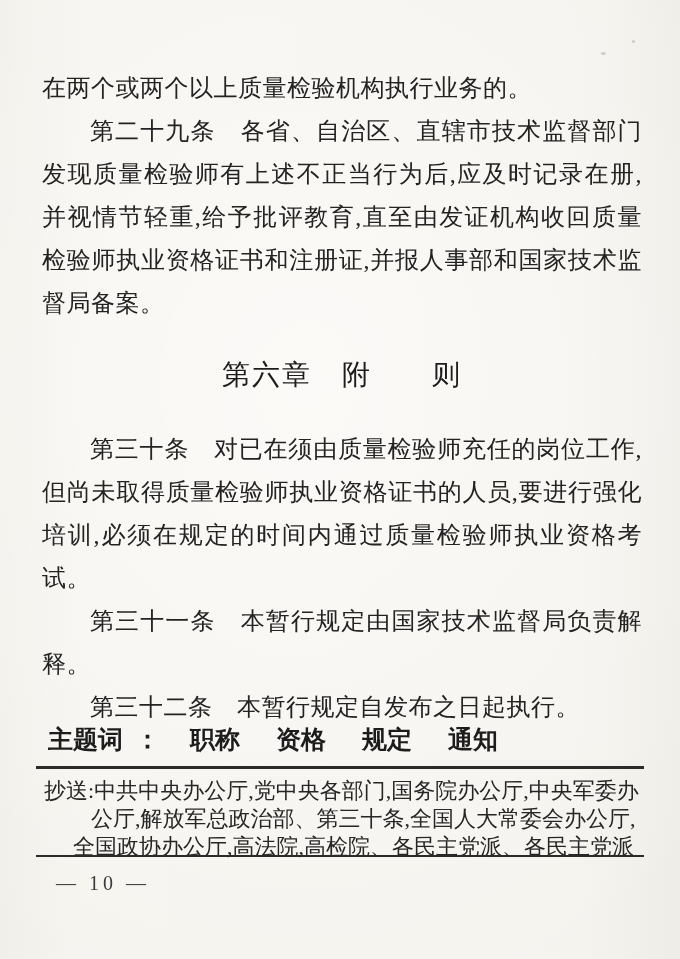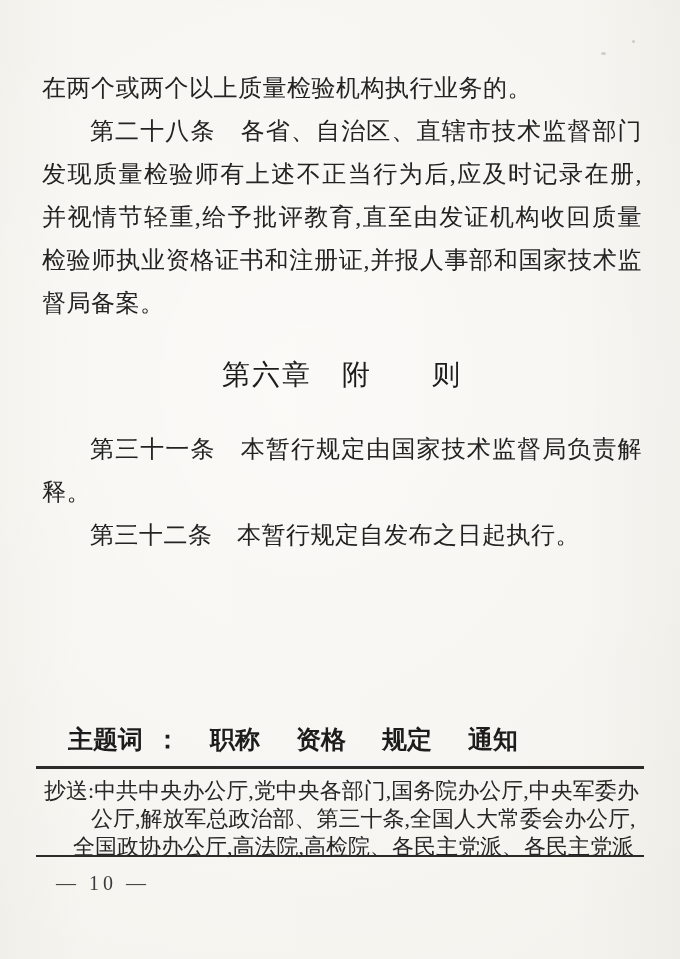--- a/index.html
+++ b/index.html
@@ -31,21 +31,20 @@
     font-size:28px;
     letter-spacing:2px;
     color:#1c1c1c;
   }
   .subject-line {
     position:absolute; left:48px; top:723px;
     display:flex; align-items:baseline;
     font-family:"Liberation Sans","DejaVu Sans",sans-serif;
     font-weight:bold; font-size:25px; color:#1c1c1c;
     white-space:nowrap;
-    margin-left:20px;
   }
   .subject-colon { margin-left:12px; }
   .subject-term { margin-left:36px; }
   .subject-term.first { margin-left:30px; }
   .rule { position:absolute; left:36px; width:608px; background:#2c2b29; }
   .rule-top { top:766px; height:3px; }
   .rule-bottom { top:855px; height:2px; }
   .cc-block {
     position:absolute; left:44px; top:777px; width:610px;
     font-size:22px; line-height:28px; color:#262626;
@@ -65,22 +64,23 @@
 </head>
 <body>
 
 <div class="page">
 
   <div class="speck speck-1"></div>
   <div class="speck speck-2"></div>
 
   <div class="body-flow">
     <p class="para no-indent">在两个或两个以上质量检验机构执行业务的。</p>
-    <p class="para">第二十八条　各省、自治区、直辖市技术监督部门发现质量检验师有上述不正当行为后,应及时记录在册,并视情节轻重,给予批评教育,直至由发证机构收回质量检验师执业资格证书和注册证,并报人事部和国家技术监督局备案。</p>
+    <p class="para">第二十九条　各省、自治区、直辖市技术监督部门发现质量检验师有上述不正当行为后,应及时记录在册,并视情节轻重,给予批评教育,直至由发证机构收回质量检验师执业资格证书和注册证,并报人事部和国家技术监督局备案。</p>
     <p class="para chapter-heading">第六章　附　　则</p>
+    <p class="para">第三十条　对已在须由质量检验师充任的岗位工作,但尚未取得质量检验师执业资格证书的人员,要进行强化培训,必须在规定的时间内通过质量检验师执业资格考试。</p>
     <p class="para">第三十一条　本暂行规定由国家技术监督局负责解释。</p>
     <p class="para">第三十二条　本暂行规定自发布之日起执行。</p>
   </div>
 
   <div class="subject-line">
     <span>主题词</span>
     <span class="subject-colon">：</span>
     <span class="subject-term first">职称</span>
     <span class="subject-term">资格</span>
     <span class="subject-term">规定</span>

